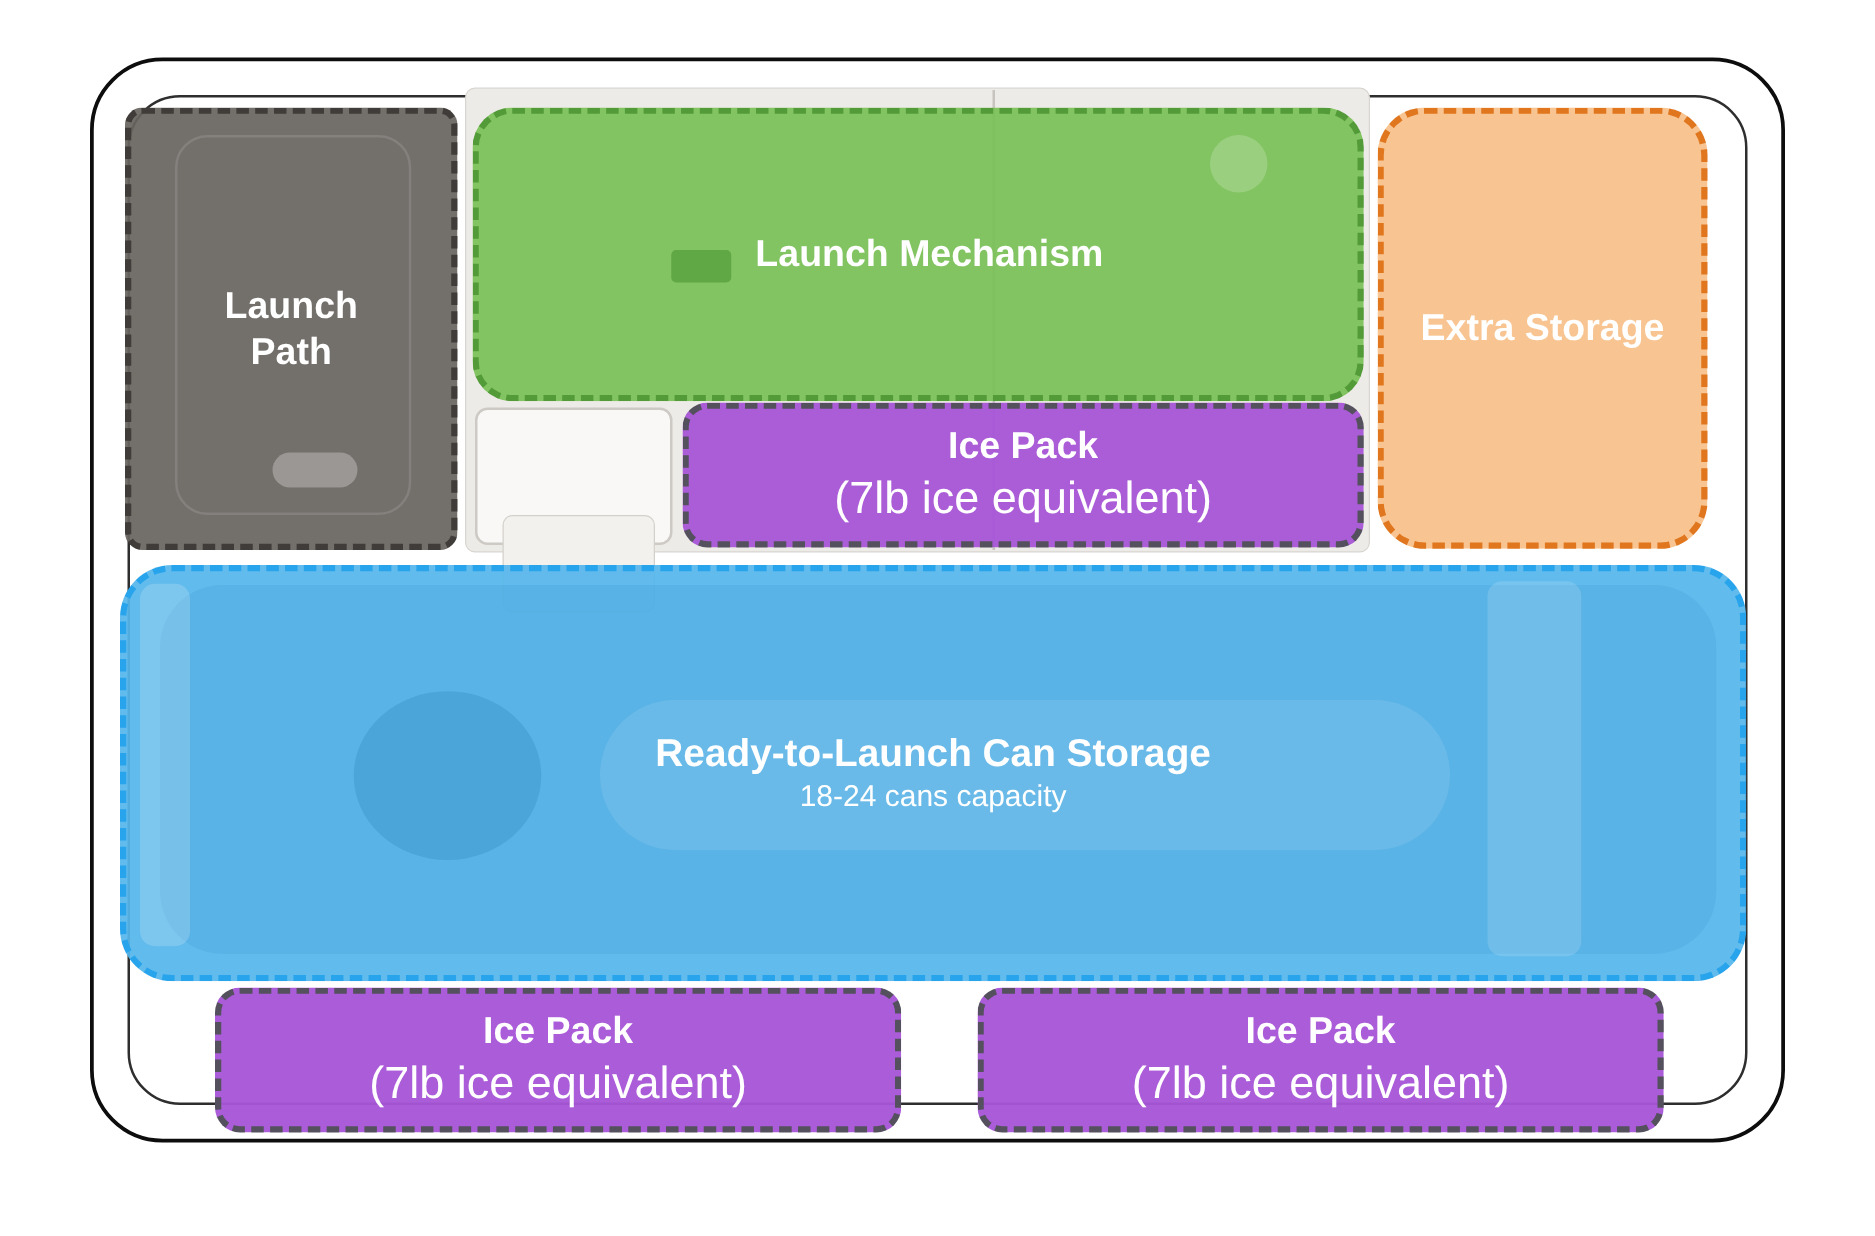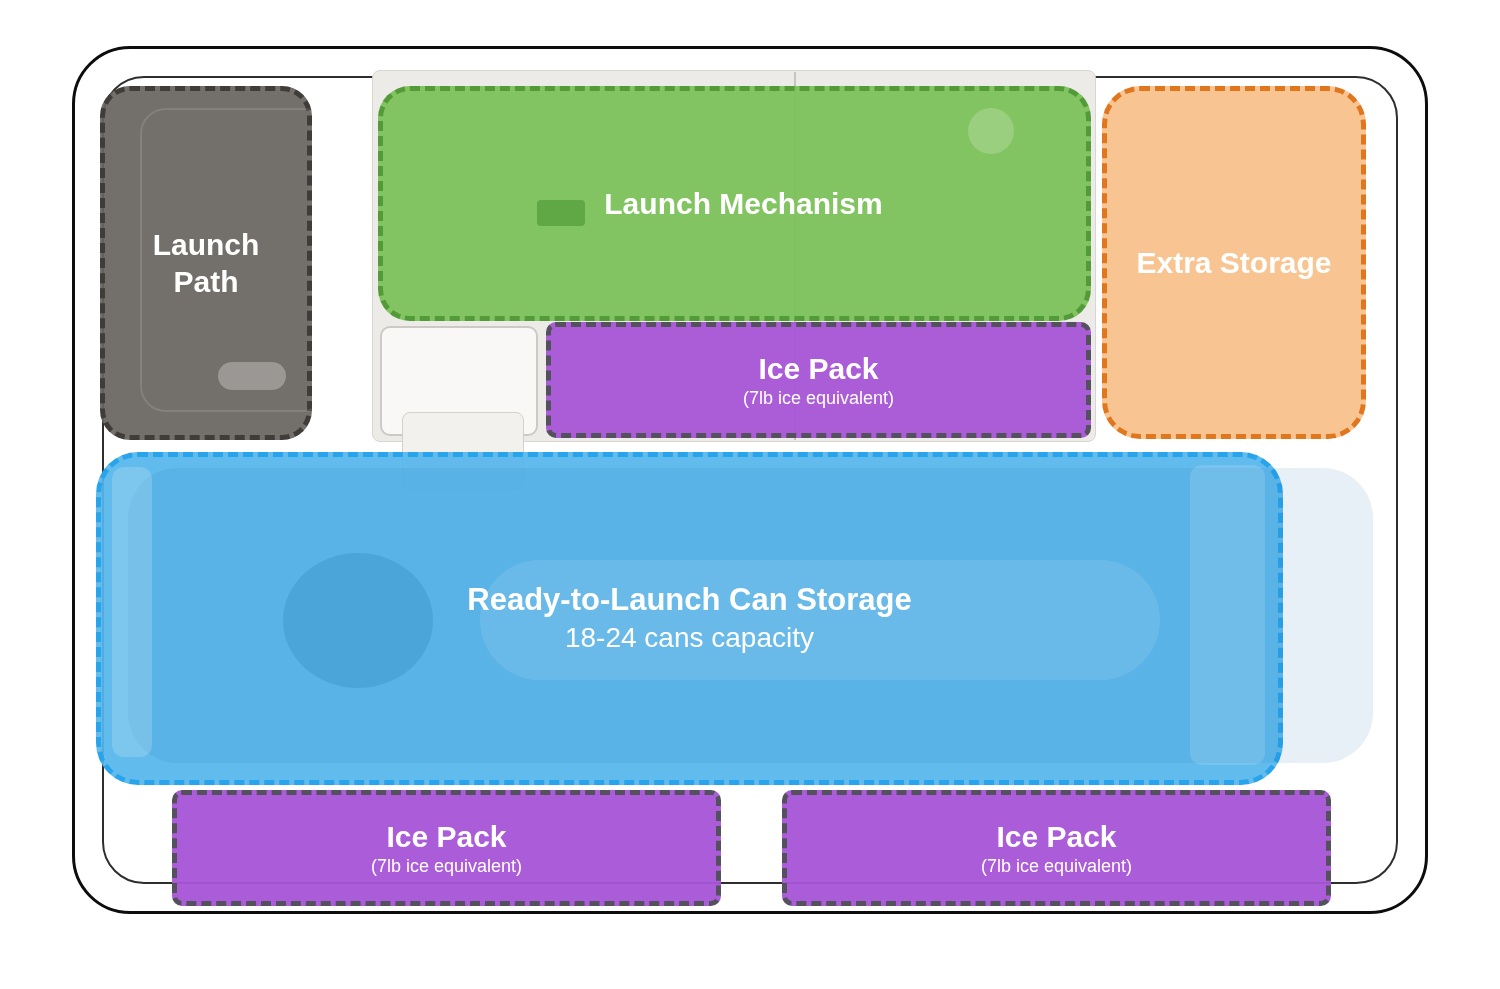--- a/index.html
+++ b/index.html
@@ -45,27 +45,27 @@
 
   
   .region {
     z-index: 3;
     display: flex; flex-direction: column;
     align-items: center; justify-content: center;
     text-align: center; color: #ffffff;
   }
   .label-stack { position: relative; z-index: 1; }
   .title { font-weight: bold; font-size: 30px; line-height: 1.25; }
-  .subtitle { font-size: 18px; line-height: 1.3; }
+  .subtitle { font-size: 36px; line-height: 1.3; }
   .detail { position: absolute; }
 
   .launch-path {
-    left: 100px; top: 86px; width: 212px; height: 354px;
+    left: 100px; top: 86px; width: 266px; height: 354px;
     background: rgba(104, 100, 96, 0.93);
-    border: 5px dashed #3f3c39; border-radius: 30px;
+    border: 5px dashed #3f3c39; border-radius: 14px;
   }
   .launch-path .label-stack { max-width: 150px; }
   .lp-track {
     left: 35px; top: 17px; width: 185px; height: 300px;
     border: 2px solid rgba(255,255,255,0.12); border-radius: 26px;
   }
   .lp-pill {
     left: 113px; top: 271px; width: 68px; height: 28px;
     background: rgba(255,255,255,0.28); border-radius: 14px;
   }
@@ -85,33 +85,33 @@
   }
 
   .extra-storage {
     left: 1102px; top: 86px; width: 264px; height: 353px;
     background: rgba(248, 195, 142, 0.96);
     border: 5px dashed #e0761d; border-radius: 38px;
   }
 
   .ice-pack {
     background: rgba(168, 85, 214, 0.96);
-    border: 5px dashed #55505e; border-radius: 10px;
+    border: 5px dashed #55505e; border-radius: 20px;
   }
   .ice-top { left: 546px; top: 322px; width: 545px; height: 116px; }
   .ice-bl  { left: 172px; top: 790px; width: 549px; height: 116px; }
   .ice-br  { left: 782px; top: 790px; width: 549px; height: 116px; }
 
   .can-storage {
-    left: 96px; top: 452px; width: 1187px; height: 333px;
+    left: 96px; top: 452px; width: 1301px; height: 333px;
     background: rgba(85, 182, 235, 0.93);
     border: 5px dashed #28a4ec; border-radius: 42px; justify-content: center;
   }
   .can-storage .title { font-size: 31px; }
-  .can-storage .subtitle { font-size: 28px; }
+  .can-storage .subtitle { font-size: 24px; }
   .cs-panel {
     left: 27px; top: 11px; width: 1245px; height: 295px;
     background: rgba(20, 110, 175, 0.10); border-radius: 50px;
   }
   .cs-circle {
     left: 182px; top: 96px; width: 150px; height: 135px;
     background: rgba(10, 90, 150, 0.15); border-radius: 50%;
   }
   .cs-capsule {
     left: 379px; top: 103px; width: 680px; height: 120px;

